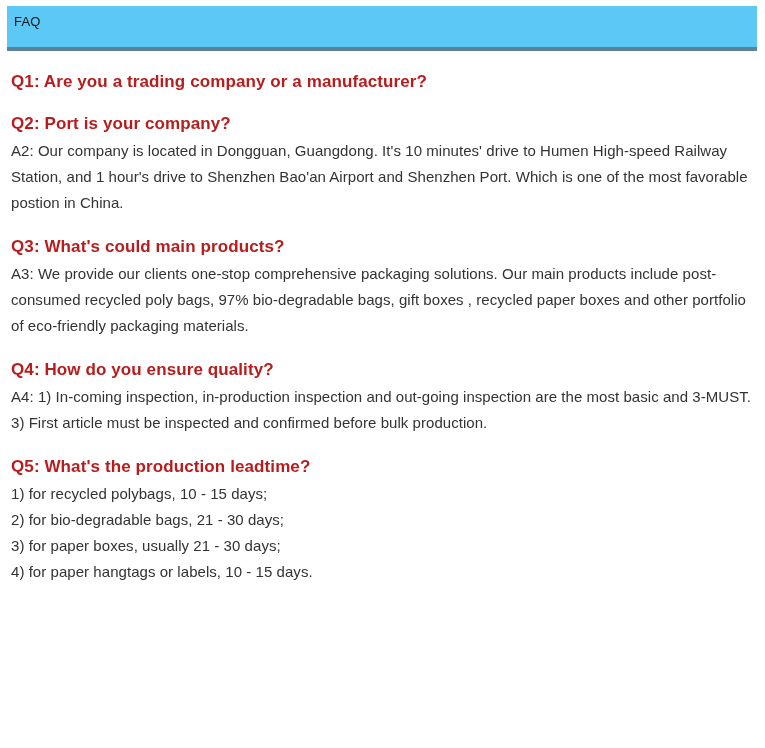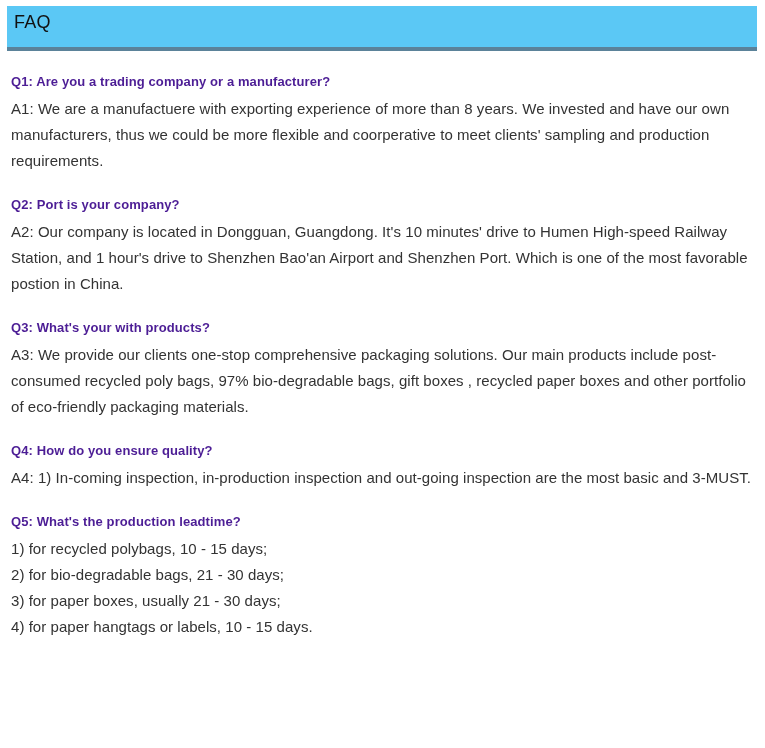--- a/index.html
+++ b/index.html
@@ -31,21 +31,21 @@
     width: 750px;
     height: 45px;
     background: #5bc8f5;
     border-bottom: 4px solid #5b8299;
     box-sizing: border-box;
   }
   .faq-banner-title {
     position: absolute;
     left: 7px;
     top: 6px;
-    font-size: 18px;
+    font-size: 13px;
     line-height: 20px;
     color: #111111;
     font-weight: 400;
     letter-spacing: 0.2px;
     white-space: nowrap;
   }
 
   
   .faq-body {
     position: absolute;
@@ -56,24 +56,24 @@
 
   .faq-item {
     margin: 0 0 20px 0;
   }
   .faq-item:last-child {
     margin-bottom: 8px;
   }
 
   .faq-question {
     margin: 0 0 3px 0;
-    font-size: 13px;
+    font-size: 17px;
     line-height: 22px;
     font-weight: bold;
-    color: #4c1d95;
+    color: #b91c1c;
     letter-spacing: 0.1px;
   }
 
   .faq-answer {
     margin: 0;
     font-size: 15px;
     line-height: 26px;
     color: #333333;
     letter-spacing: 0.05px;
     text-align: left;
@@ -89,40 +89,38 @@
 <div class="page">
 
   <div class="faq-banner">
     <div class="faq-banner-title">FAQ</div>
   </div>
 
   <div class="faq-body">
 
   <div class="faq-item">
         <div class="faq-question">Q1: Are you a trading company or a manufacturer?</div>
-        <div class="faq-answer">
-          <span class="faq-answer-line">A1: We are a manufactuere with exporting experience of more than 8 years. We invested and have our own manufacturers, thus we could be more flexible and coorperative to meet clients' sampling and production requirements.</span>
-        </div>
       </div>
       <div class="faq-item">
         <div class="faq-question">Q2: Port is your company?</div>
         <div class="faq-answer">
           <span class="faq-answer-line">A2: Our company is located in Dongguan, Guangdong. It's 10 minutes' drive to Humen High-speed Railway Station, and 1 hour's drive to Shenzhen Bao'an Airport and Shenzhen Port. Which is one of the most favorable postion in China.</span>
         </div>
       </div>
       <div class="faq-item">
-        <div class="faq-question">Q3: What's your with products?</div>
+        <div class="faq-question">Q3: What's could main products?</div>
         <div class="faq-answer">
           <span class="faq-answer-line">A3: We provide our clients one-stop comprehensive packaging solutions. Our main products include post-consumed recycled poly bags, 97% bio-degradable bags, gift boxes , recycled paper boxes and other portfolio of eco-friendly packaging materials.</span>
         </div>
       </div>
       <div class="faq-item">
         <div class="faq-question">Q4: How do you ensure quality?</div>
         <div class="faq-answer">
           <span class="faq-answer-line">A4: 1) In-coming inspection, in-production inspection and out-going inspection are the most basic and 3-MUST.</span>
+          <span class="faq-answer-line">3) First article must be inspected and confirmed before bulk production.</span>
         </div>
       </div>
       <div class="faq-item">
         <div class="faq-question">Q5: What's the production leadtime?</div>
         <div class="faq-answer">
           <span class="faq-answer-line">1) for recycled polybags, 10 - 15 days;</span>
           <span class="faq-answer-line">2) for bio-degradable bags, 21 - 30 days;</span>
           <span class="faq-answer-line">3) for paper boxes, usually 21 - 30 days;</span>
           <span class="faq-answer-line">4) for paper hangtags or labels, 10 - 15 days.</span>
         </div>

